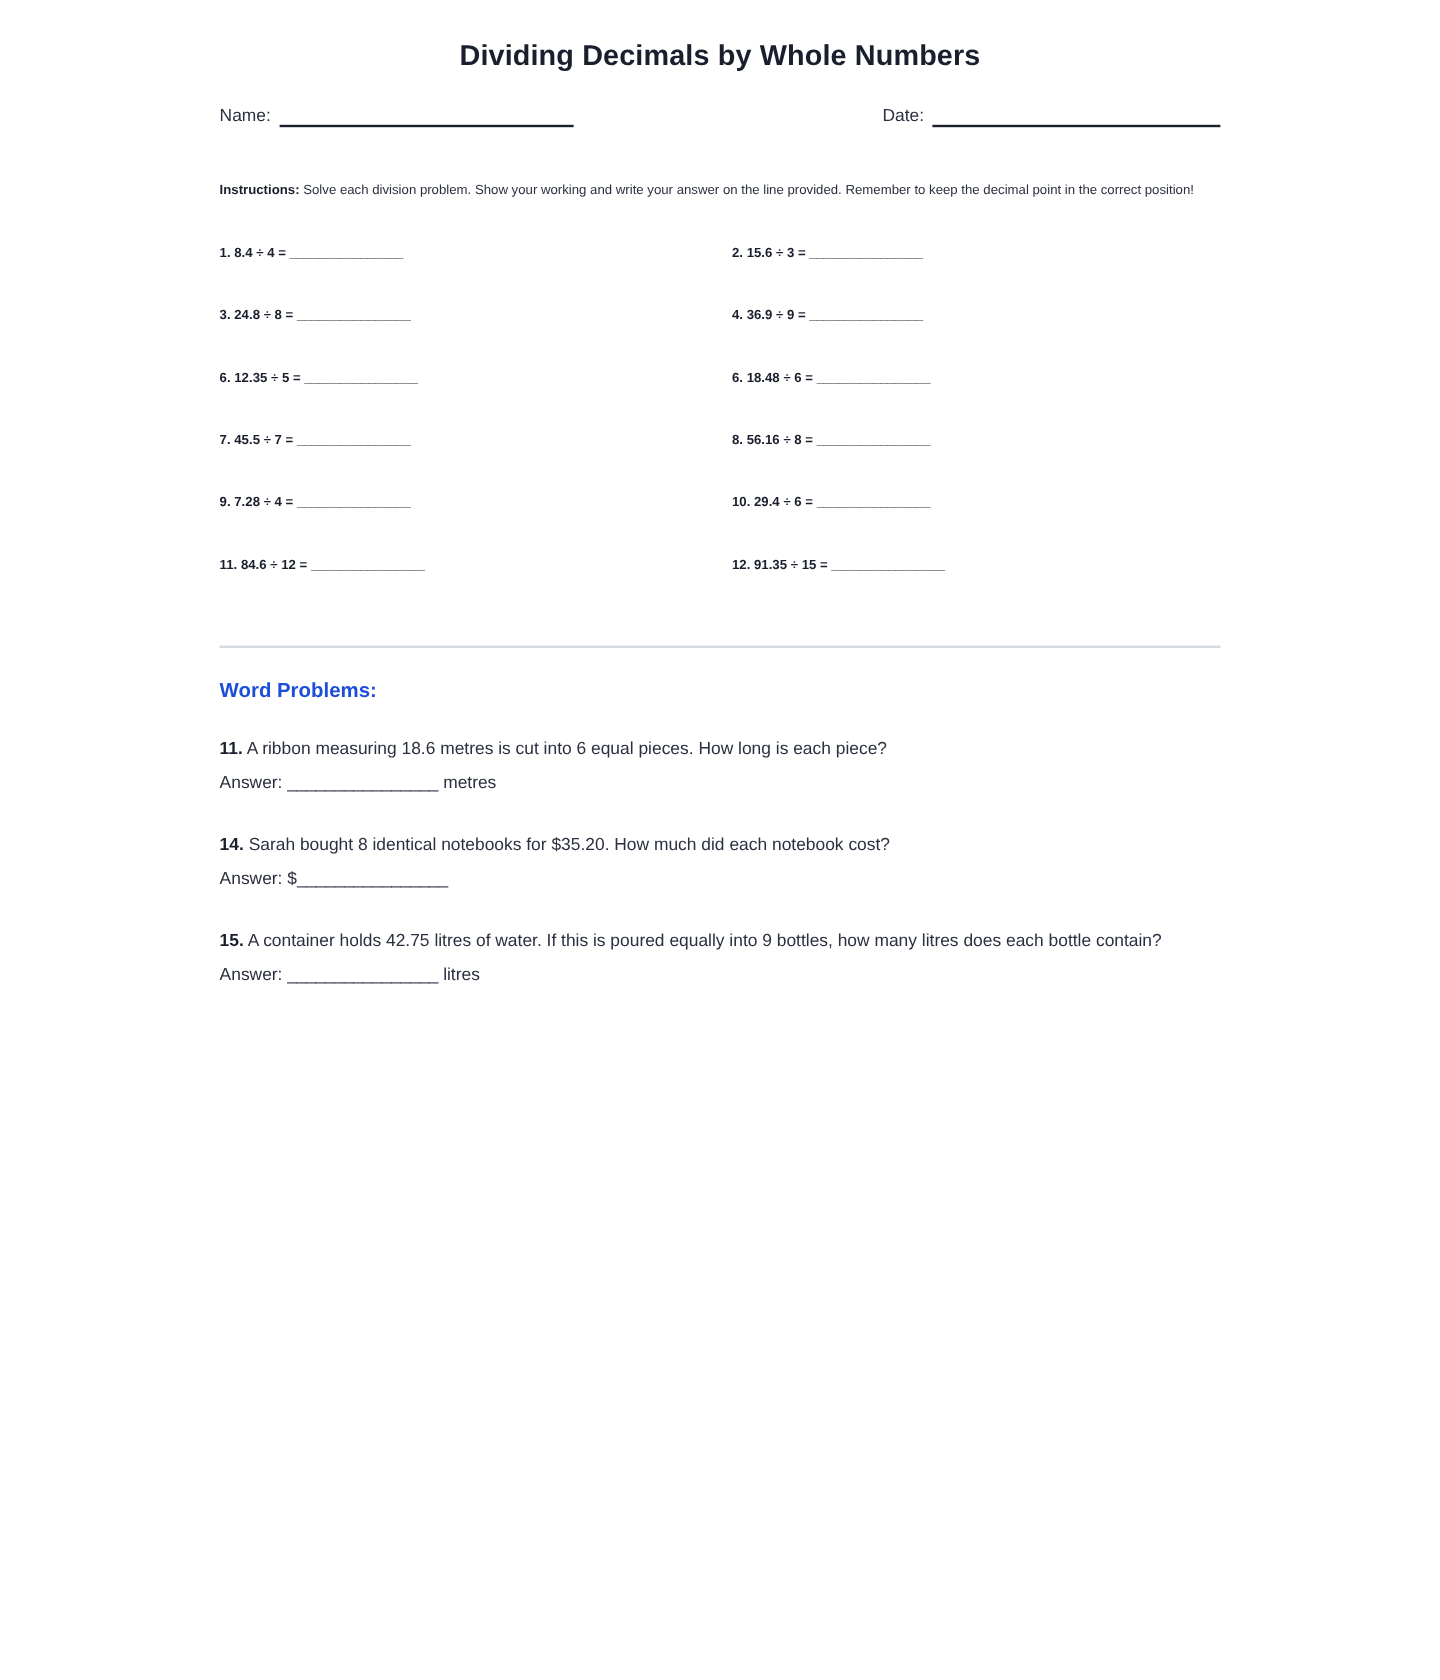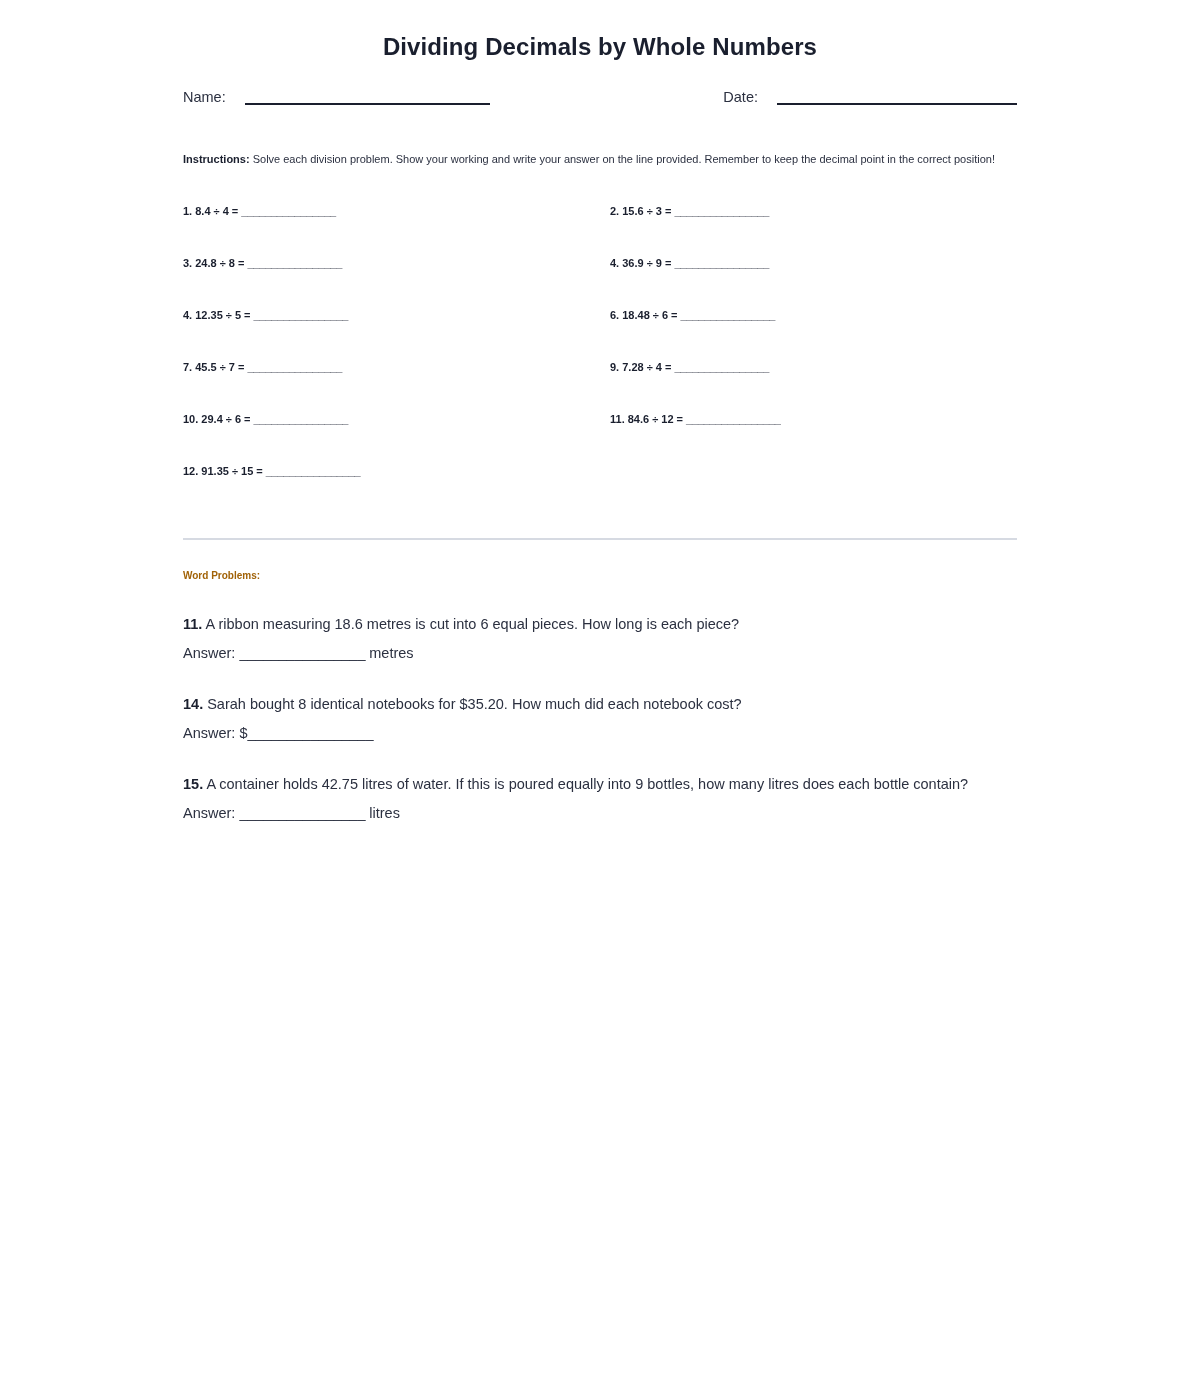--- a/index.html
+++ b/index.html
@@ -45,23 +45,22 @@
     display: flex;
     justify-content: space-between;
     align-items: flex-end;
     margin-top: 26px;
     font-size: 14.5px;
     line-height: 18px;
     color: #2b3040;
   }
   .field {
     display: flex;
-    align-items: center;
+    align-items: flex-end;
     white-space: nowrap;
-    gap: 12px;
   }
   .field-label {
     font-size: 14.5px;
     color: #2b3040;
   }
   .field-rule {
     display: inline-block;
     border-bottom: 2px solid #1a1f2e;
     height: 13px;
     margin-left: 7px;
@@ -105,23 +104,23 @@
   .divider {
     margin-top: 24px;
     height: 0;
     border-top: 2px solid #d6dae2;
     width: 834px;
   }
 
   
   .section-heading {
     margin-top: 26px;
-    font-size: 10px;
-    font-weight: bold;
-    color: #a16207;
+    font-size: 17px;
+    font-weight: bold;
+    color: #1d4ed8;
     line-height: 19px;
   }
   .word-problem {
     margin-top: 27px;
     font-size: 14.5px;
     line-height: 24px;
     color: #2b3040;
     max-width: 812px;
   }
   .word-problem .wp-num {
@@ -160,23 +159,24 @@
 
     <p class="instructions">
       <b>Instructions:</b><span> Solve each division problem. Show your working and write your answer on the line provided. Remember to keep the decimal point in the correct position!</span>
     </p>
 
     <div class="problems">
       <div class="problem"><span>1. 8.4 ÷ 4 = </span><span class="blank">________________</span></div>
       <div class="problem"><span>2. 15.6 ÷ 3 = </span><span class="blank">________________</span></div>
       <div class="problem"><span>3. 24.8 ÷ 8 = </span><span class="blank">________________</span></div>
       <div class="problem"><span>4. 36.9 ÷ 9 = </span><span class="blank">________________</span></div>
-      <div class="problem"><span>4. 12.35 ÷ 5 = </span><span class="blank">________________</span></div>
+      <div class="problem"><span>6. 12.35 ÷ 5 = </span><span class="blank">________________</span></div>
       <div class="problem"><span>6. 18.48 ÷ 6 = </span><span class="blank">________________</span></div>
       <div class="problem"><span>7. 45.5 ÷ 7 = </span><span class="blank">________________</span></div>
+      <div class="problem"><span>8. 56.16 ÷ 8 = </span><span class="blank">________________</span></div>
       <div class="problem"><span>9. 7.28 ÷ 4 = </span><span class="blank">________________</span></div>
       <div class="problem"><span>10. 29.4 ÷ 6 = </span><span class="blank">________________</span></div>
       <div class="problem"><span>11. 84.6 ÷ 12 = </span><span class="blank">________________</span></div>
       <div class="problem"><span>12. 91.35 ÷ 15 = </span><span class="blank">________________</span></div>
     </div>
 
     <div class="divider"></div>
 
     <div class="section-heading">Word Problems:</div>
 

